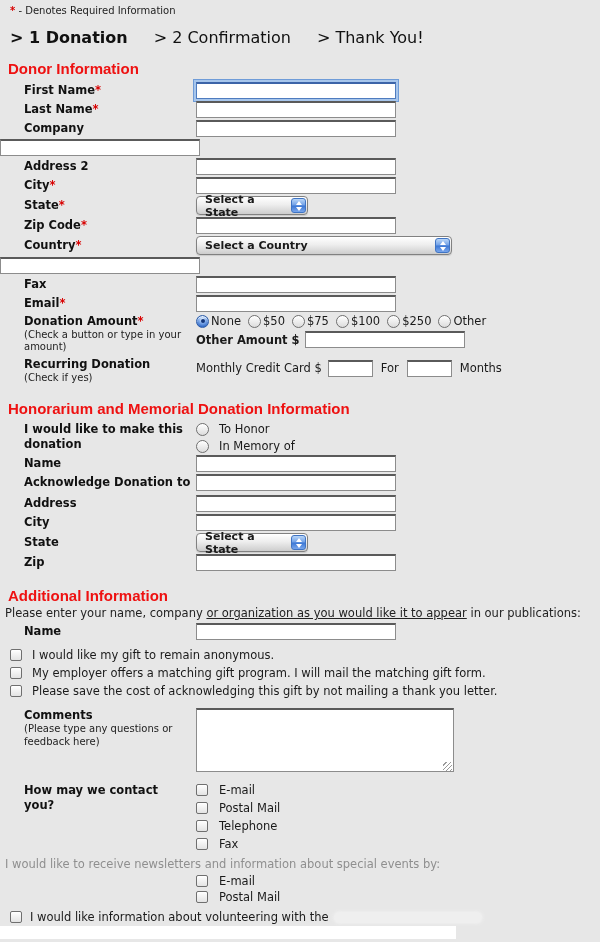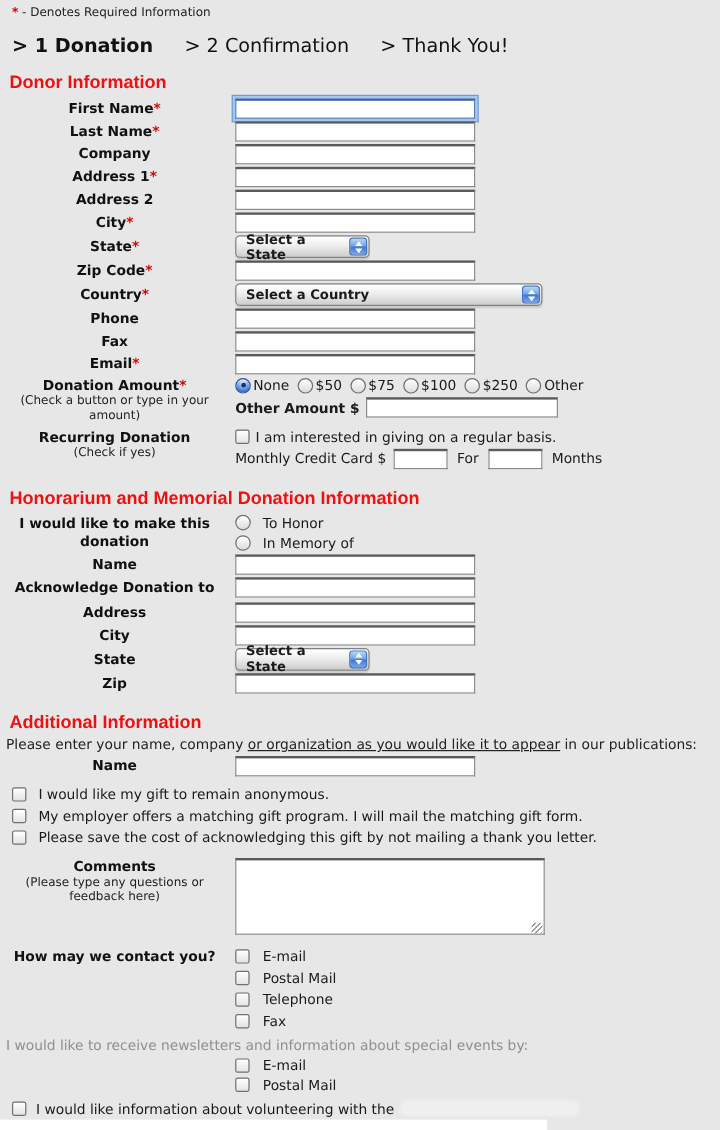--- a/index.html
+++ b/index.html
@@ -14,22 +14,22 @@
   .steps { margin:12px 0 0 10px; font-size:16px; }
   .step { margin-right:26px; color:#111; }
   .step.active { font-weight:bold; }
   .heading {
     font-family:"Liberation Sans",sans-serif;
     color:#ee1111; font-weight:bold; font-size:15px;
     margin:13px 0 5px 8px;
   }
   .row { display:flex; align-items:center; margin-bottom:2px; }
   .row.top { align-items:flex-start; }
-  .lblcol { width:196px; flex:none; text-align:center; padding-right:5px; box-sizing:border-box;
-            font-weight:bold; font-size:11.5px; color:#111; line-height:1.3; }
+  .lblcol { width:196px; flex:none; text-align:left; padding-right:5px; box-sizing:border-box;
+            font-weight:bold; font-size:11.5px; color:#111; line-height:1.3;padding-left:24px; }
   .sub { font-weight:normal; font-size:10px; color:#222; line-height:1.25; display:block; }
   .fieldcol { display:flex; align-items:center; }
   .fieldcol.stack { flex-direction:column; align-items:flex-start; }
   .txt {
     box-sizing:border-box; height:17px; width:200px; background:#fff;
     border:1px solid #8c8c8c; border-top:2px solid #5a5a5a;
     font:11px "DejaVu Sans",sans-serif; padding:0 2px;
   }
   .txt.focused { border-color:#4f7cbf; border-top-color:#3c64a8;
     box-shadow:0 0 0 2px #a7c6ec, 0 0 0 3px #6f9cd8; }
@@ -117,21 +117,20 @@
       <input class="txt" type="text" style="">
     </div>
 </div>
 <div class="row">
   <div class="lblcol"><span>Company</span><span class="req"></span></div>
   <div class="fieldcol">
       <input class="txt" type="text" style="">
     </div>
 </div>
 <div class="row">
-  <div class="lblcol"><span>Address 1</span><span class="req">*</span></div>
   <div class="fieldcol">
       <input class="txt" type="text" style="">
     </div>
 </div>
 <div class="row">
   <div class="lblcol"><span>Address 2</span><span class="req"></span></div>
   <div class="fieldcol">
       <input class="txt" type="text" style="">
     </div>
 </div>
@@ -166,21 +165,20 @@
     <div class="aqua-select" style="width:256px;">
       <span>Select a Country</span>
       <span class="cap">
           <span class="tri-up"></span>
           <span class="tri-dn"></span>
         </span>
     </div>
   </div>
 </div>
 <div class="row">
-  <div class="lblcol"><span>Phone</span><span class="req"></span></div>
   <div class="fieldcol">
       <input class="txt" type="text" style="">
     </div>
 </div>
 <div class="row">
   <div class="lblcol"><span>Fax</span><span class="req"></span></div>
   <div class="fieldcol">
       <input class="txt" type="text" style="">
     </div>
 </div>
@@ -217,24 +215,20 @@
     </div>
   </div>
 </div>
 
 <div class="row top" style="margin-top:3px;">
   <div class="lblcol">
     <span>Recurring Donation</span>
     <span class="sub">(Check if yes)</span>
   </div>
   <div class="fieldcol stack">
-    <div class="amount-opts">
-      <span class="cb"></span>
-      <span class="optlbl" style="margin-left:5px;">I am interested in giving on a regular basis.</span>
-    </div>
     <div class="amount-opts mt2">
       <span class="inline-lbl" style="margin-right:6px;">Monthly Credit Card $</span>
       <input class="txt small" type="text" style="">
       <span class="inline-lbl" style="margin:0 8px;">For</span>
       <input class="txt small" type="text" style="">
       <span class="inline-lbl" style="margin-left:8px;">Months</span>
     </div>
   </div>
 </div>
 

